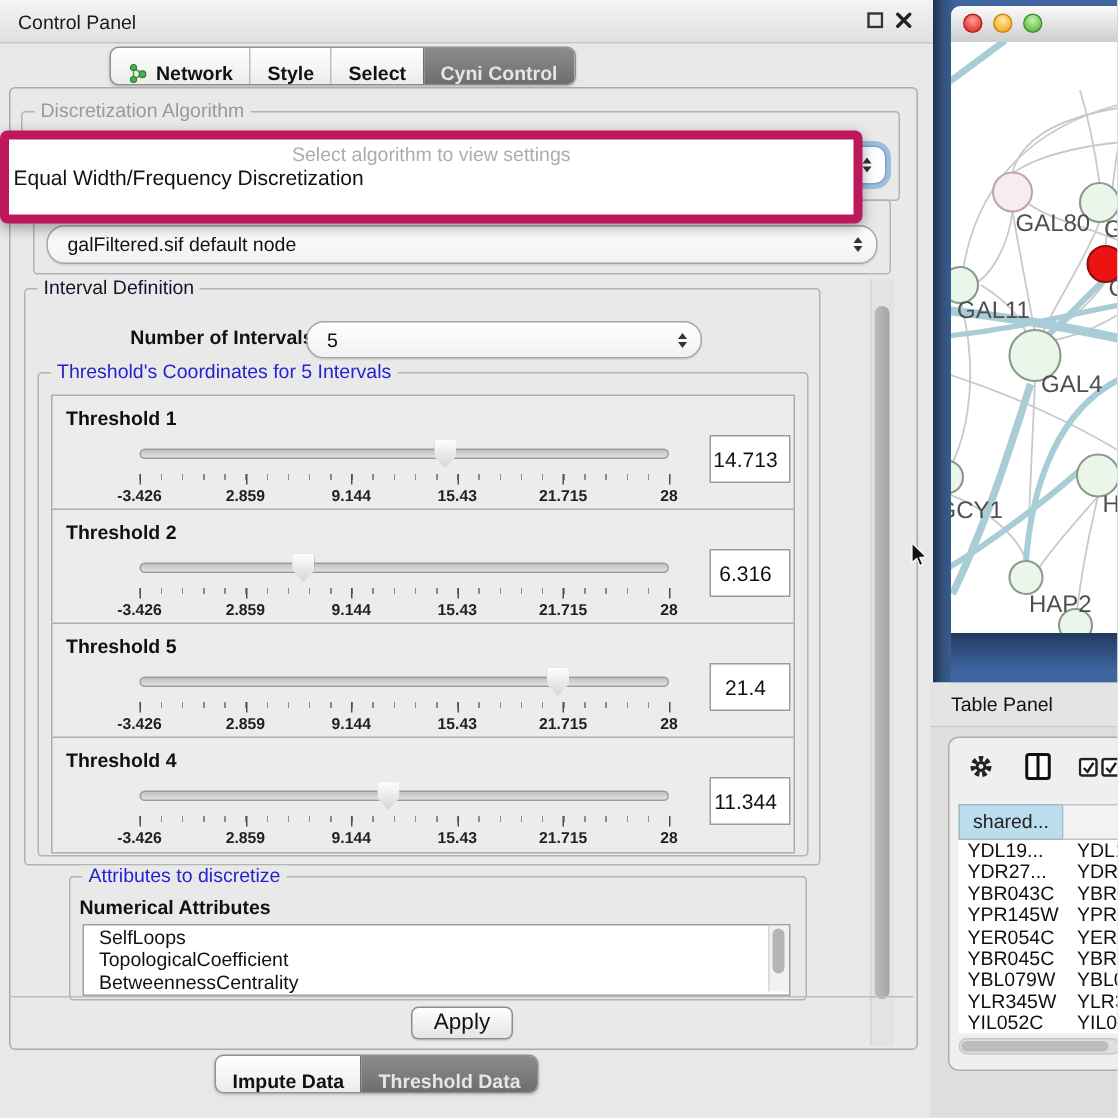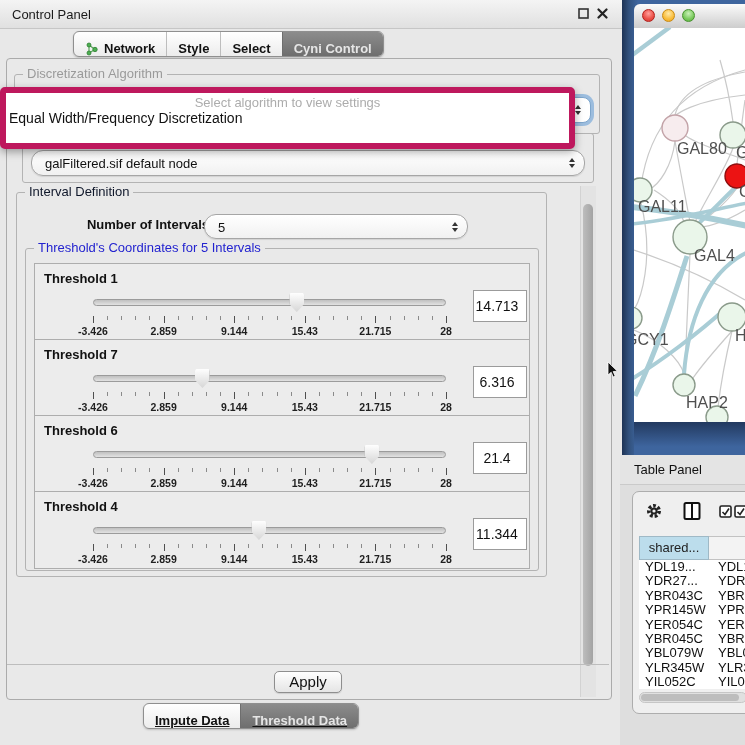--- a/index.html
+++ b/index.html
@@ -9,21 +9,21 @@
   
   .titlebar{position:absolute;left:0;top:0;width:622px;height:28px;
             background:linear-gradient(#F4F4F4,#E0E0E0);border-bottom:1px solid #C6C6C6;}
   .titlebar .t{position:absolute;left:12px;top:7px;font-size:13px;color:#1a1a1a;}
   .win-btns{position:absolute;left:578px;top:8px;display:flex;gap:8px;align-items:center;}
 
   
   .segbar{position:absolute;display:flex;height:24px;border:1px solid #8F8F8F;border-radius:6px;
           background:linear-gradient(#FFFFFF,#ECECEC);box-shadow:0 1px 2px rgba(0,0,0,.18);overflow:hidden;}
   .segbar.top{left:73px;top:31px;}
-  .segbar.bottom{left:143px;top:703px;text-decoration:underline;}
+  .segbar.bottom{left:143px;top:703px;}
   .seg{display:flex;align-items:flex-end;gap:5px;padding:0 11px;font-size:13px;font-weight:bold;color:#111;
        border-left:1px solid #BDBDBD;white-space:nowrap;}
   .seg:first-child{border-left:none;}
   .seg.sel{background:linear-gradient(#8C8C8C,#6E6E6E);color:#E6E6E6;border-left-color:#6E6E6E;}
 
   
   .outer{position:absolute;left:6px;top:58px;width:604px;height:640px;border:1px solid #ABABAB;
          border-radius:4px;background:#E9E9E9;}
 
   
@@ -239,21 +239,21 @@
               <span style="left:40%">9.144</span>
               <span style="left:60%">15.43</span>
               <span style="left:80%">21.715</span>
               <span style="left:100%">28</span>
           </div>
         </div>
         <input class="thr-value" value="14.713" style="">
       </div>
 
       <div class="thr-panel" style="top:90px;">
-        <div class="thr-title">Threshold 7</div>
+        <div class="thr-title">Threshold 2</div>
         <div class="slider">
           <div class="track"></div>
           <div class="thumb" style="left: 30.9998%;"></div>
           <div class="ticks"></div>
           <span class="mtick" style="left:0%"></span>
             <span class="mtick" style="left:20%"></span>
             <span class="mtick" style="left:40%"></span>
             <span class="mtick" style="left:60%"></span>
             <span class="mtick" style="left:80%"></span>
             <span class="mtick" style="left:100%"></span>
@@ -263,21 +263,21 @@
               <span style="left:40%">9.144</span>
               <span style="left:60%">15.43</span>
               <span style="left:80%">21.715</span>
               <span style="left:100%">28</span>
           </div>
         </div>
         <input class="thr-value" value="6.316" style="">
       </div>
 
       <div class="thr-panel" style="top:166px;">
-        <div class="thr-title">Threshold 6</div>
+        <div class="thr-title">Threshold 5</div>
         <div class="slider">
           <div class="track"></div>
           <div class="thumb" style="left: 78.9983%;"></div>
           <div class="ticks"></div>
           <span class="mtick" style="left:0%"></span>
             <span class="mtick" style="left:20%"></span>
             <span class="mtick" style="left:40%"></span>
             <span class="mtick" style="left:60%"></span>
             <span class="mtick" style="left:80%"></span>
             <span class="mtick" style="left:100%"></span>
@@ -312,20 +312,32 @@
               <span style="left:60%">15.43</span>
               <span style="left:80%">21.715</span>
               <span style="left:100%">28</span>
           </div>
         </div>
         <input class="thr-value" value="11.344" style="">
       </div>
     </div>
   </div>
 
+  <div class="group attr-group">
+    <span class="gtitle">Attributes to discretize</span>
+    <span class="attr-sub">Numerical Attributes</span>
+    <div class="attr-list">
+      <div class="li">SelfLoops</div>
+      <div class="li">TopologicalCoefficient</div>
+      <div class="li">BetweennessCentrality</div>
+      <div class="attr-scroll">
+          <div class="sthumb2"></div>
+        </div>
+    </div>
+  </div>
 
   <div class="apply-row">
     <div class="apply-btn">Apply</div>
   </div>
 
   <div class="segbar bottom">
     <div class="seg">
         <span>Impute Data</span>
       </div>
     <div class="seg sel">

